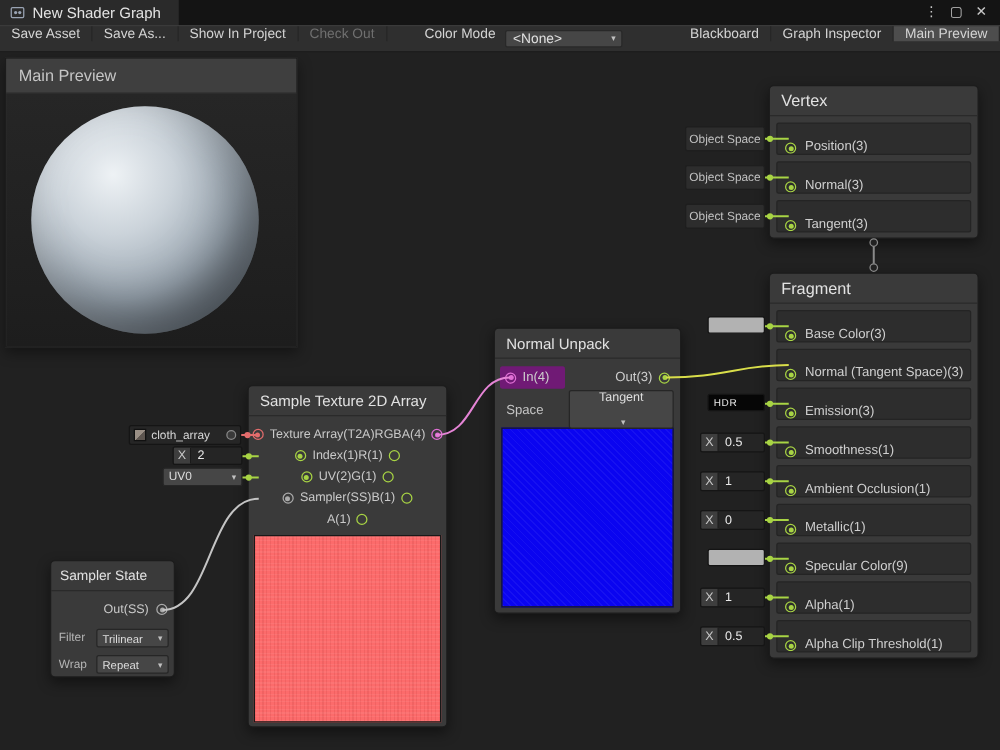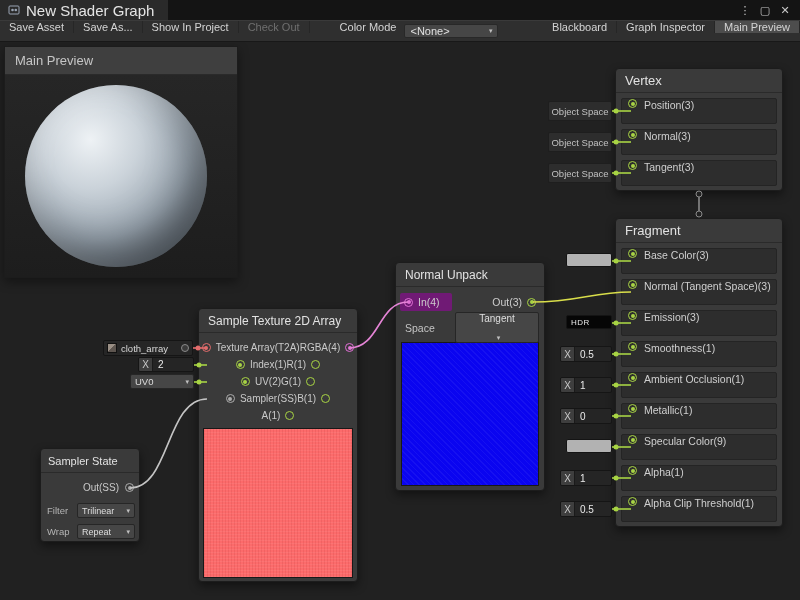--- a/index.html
+++ b/index.html
@@ -1,20 +1,20 @@
 <!DOCTYPE html>
 <html><head>
 <meta charset="utf-8">
 <style>
   *{margin:0;padding:0;box-sizing:border-box;font-family:"Liberation Sans","DejaVu Sans",sans-serif;}
   html,body{width:800px;height:600px;overflow:hidden;background:#212121;position:relative;}
 
   
   #titlebar{position:absolute;top:0;left:0;width:800px;height:20px;background:#141414;display:flex;align-items:center;z-index:10;}
-  .tab{height:20px;display:flex;align-items:center;gap:6px;padding:0 14px 0 8px;background:#2A2A2A;color:#E4E4E4;font-size:15px;}
+  .tab{height:20px;display:flex;align-items:center;gap:6px;padding:0 14px 0 8px;background:#2A2A2A;color:#E4E4E4;font-size:12px;}
   .win-controls{margin-left:auto;display:flex;align-items:center;gap:2px;padding-right:6px;color:#C8C8C8;}
   .win-btn{width:18px;text-align:center;font-size:11px;line-height:20px;}
 
   
   #toolbar{position:absolute;top:20px;left:0;width:800px;height:22px;background:#2F2F2F;border-top:1px solid #3A3A3A;border-bottom:1px solid #181818;display:flex;align-items:flex-start;z-index:10;font-size:11px;color:#D4D4D4;}
   .tb-btn{display:flex;align-items:center;padding:0 9px;border-right:1px solid #262626;white-space:nowrap;}
   .tb-btn.disabled{color:#6F6F6F;}
   .tb-btn.active{background:#4D4D4D;}
   .tb-label{display:flex;align-items:center;padding:0 8px 0 30px;}
   .tb-dd{width:94px;margin:3px 6px 3px 0;background:#464646;border:1px solid #282828;border-radius:2px;display:flex;align-items:center;justify-content:space-between;padding:0 5px;color:#E0E0E0;}
@@ -23,21 +23,21 @@
 
   
   #wires{position:absolute;top:0;left:0;z-index:6;pointer-events:none;}
   #wires path,#wires line{fill:none;stroke-width:1.6;}
 
   
   .node{position:absolute;background:#3A3A3A;border:1px solid #1C1C1C;border-radius:4px;box-shadow:0 4px 10px rgba(0,0,0,.45);z-index:2;}
   .node-title{height:24px;line-height:24px;padding:0 9px;font-size:12px;color:#E2E2E2;border-bottom:1px solid #2A2A2A;white-space:nowrap;overflow:hidden;}
   .ctx-title{font-size:13px;}
   .ctx-rows{padding-bottom:5px;}
-  .ctx-row{height:26px;margin:5px 5px 0 5px;background:#2D2D2D;border:1px solid #242424;border-radius:2px;display:flex;align-items:flex-start;gap:7px;padding:0 6px;font-size:10.5px;color:#CFCFCF;white-space:nowrap;overflow:hidden;}
+  .ctx-row{height:26px;margin:5px 5px 0 5px;background:#2D2D2D;border:1px solid #242424;border-radius:2px;display:flex;align-items:flex-end;gap:7px;padding:0 6px;font-size:10.5px;color:#CFCFCF;white-space:nowrap;overflow:hidden;}
 
   
   .dot{width:9px;height:9px;border:1px solid;border-radius:50%;position:relative;flex:none;background:transparent;}
   .dot.conn::after{content:"";position:absolute;inset:1.5px;border-radius:50%;background:currentColor;}
   .dot.green{border-color:#A8D444;color:#A8D444;}
   .dot.pink{border-color:#E06FD5;color:#E06FD5;}
   .dot.red{border-color:#E36C6C;color:#E36C6C;}
   .dot.gray{border-color:#ABABAB;color:#ABABAB;}
 
   

